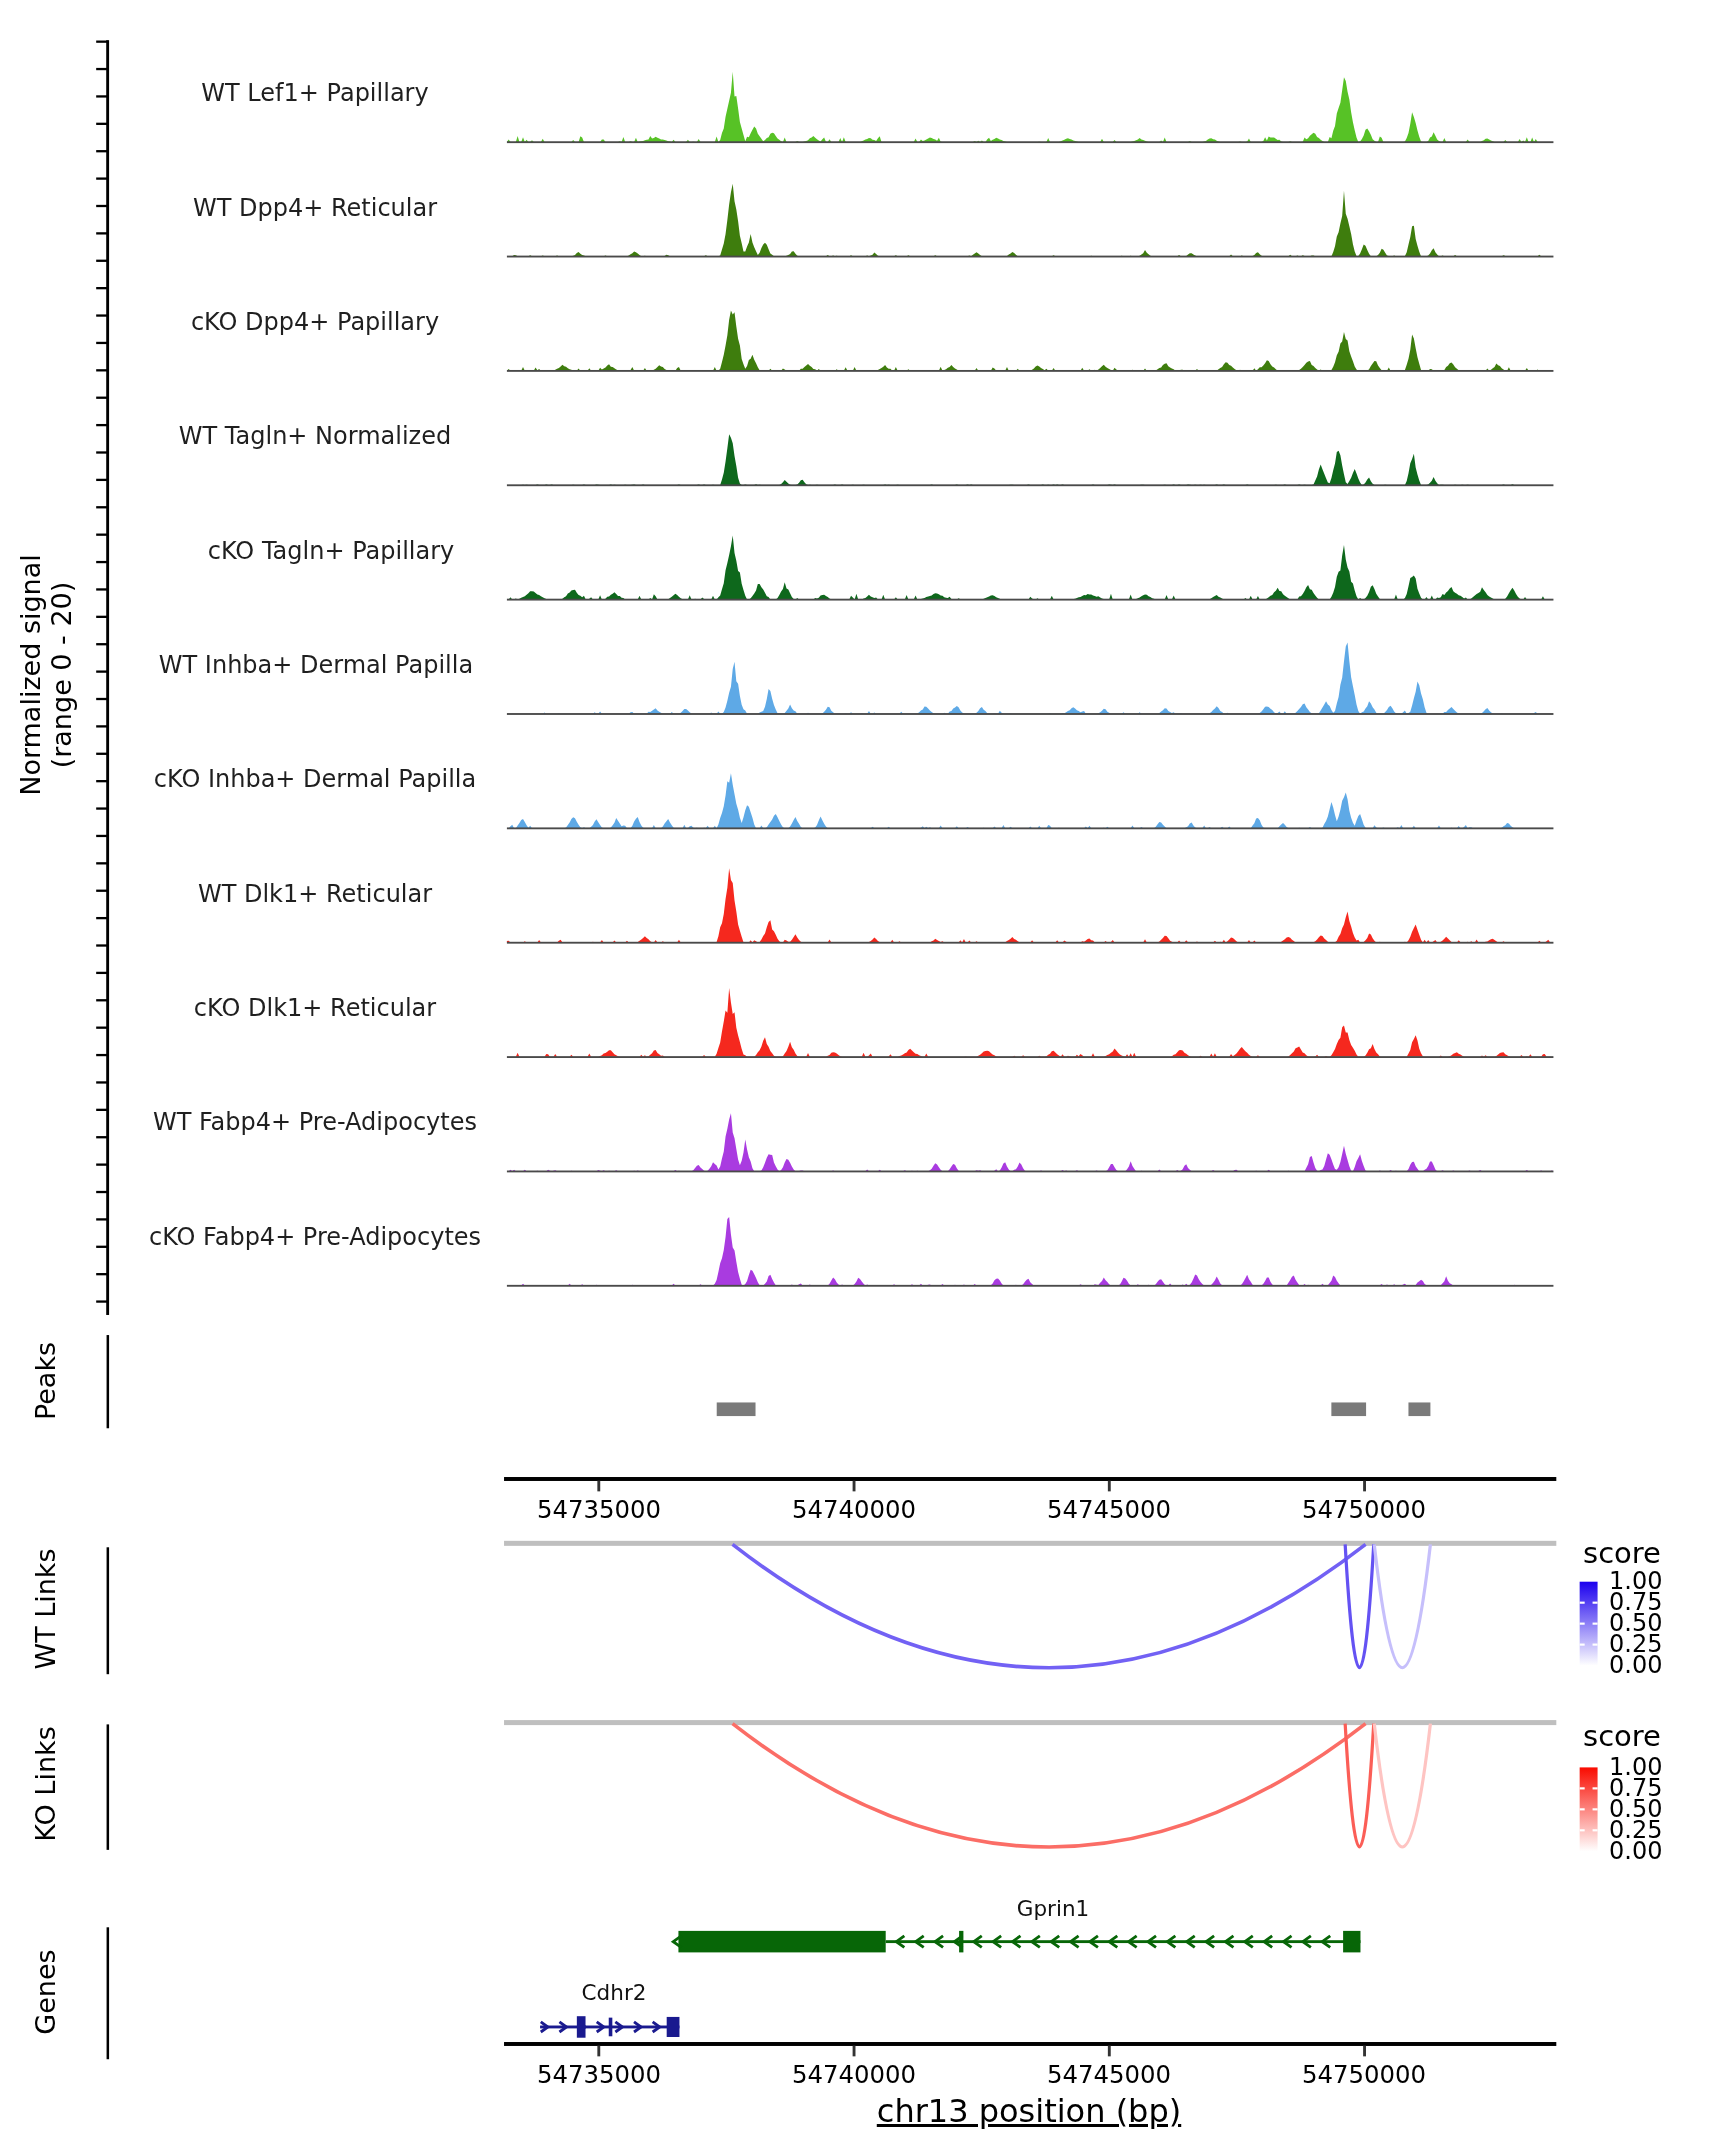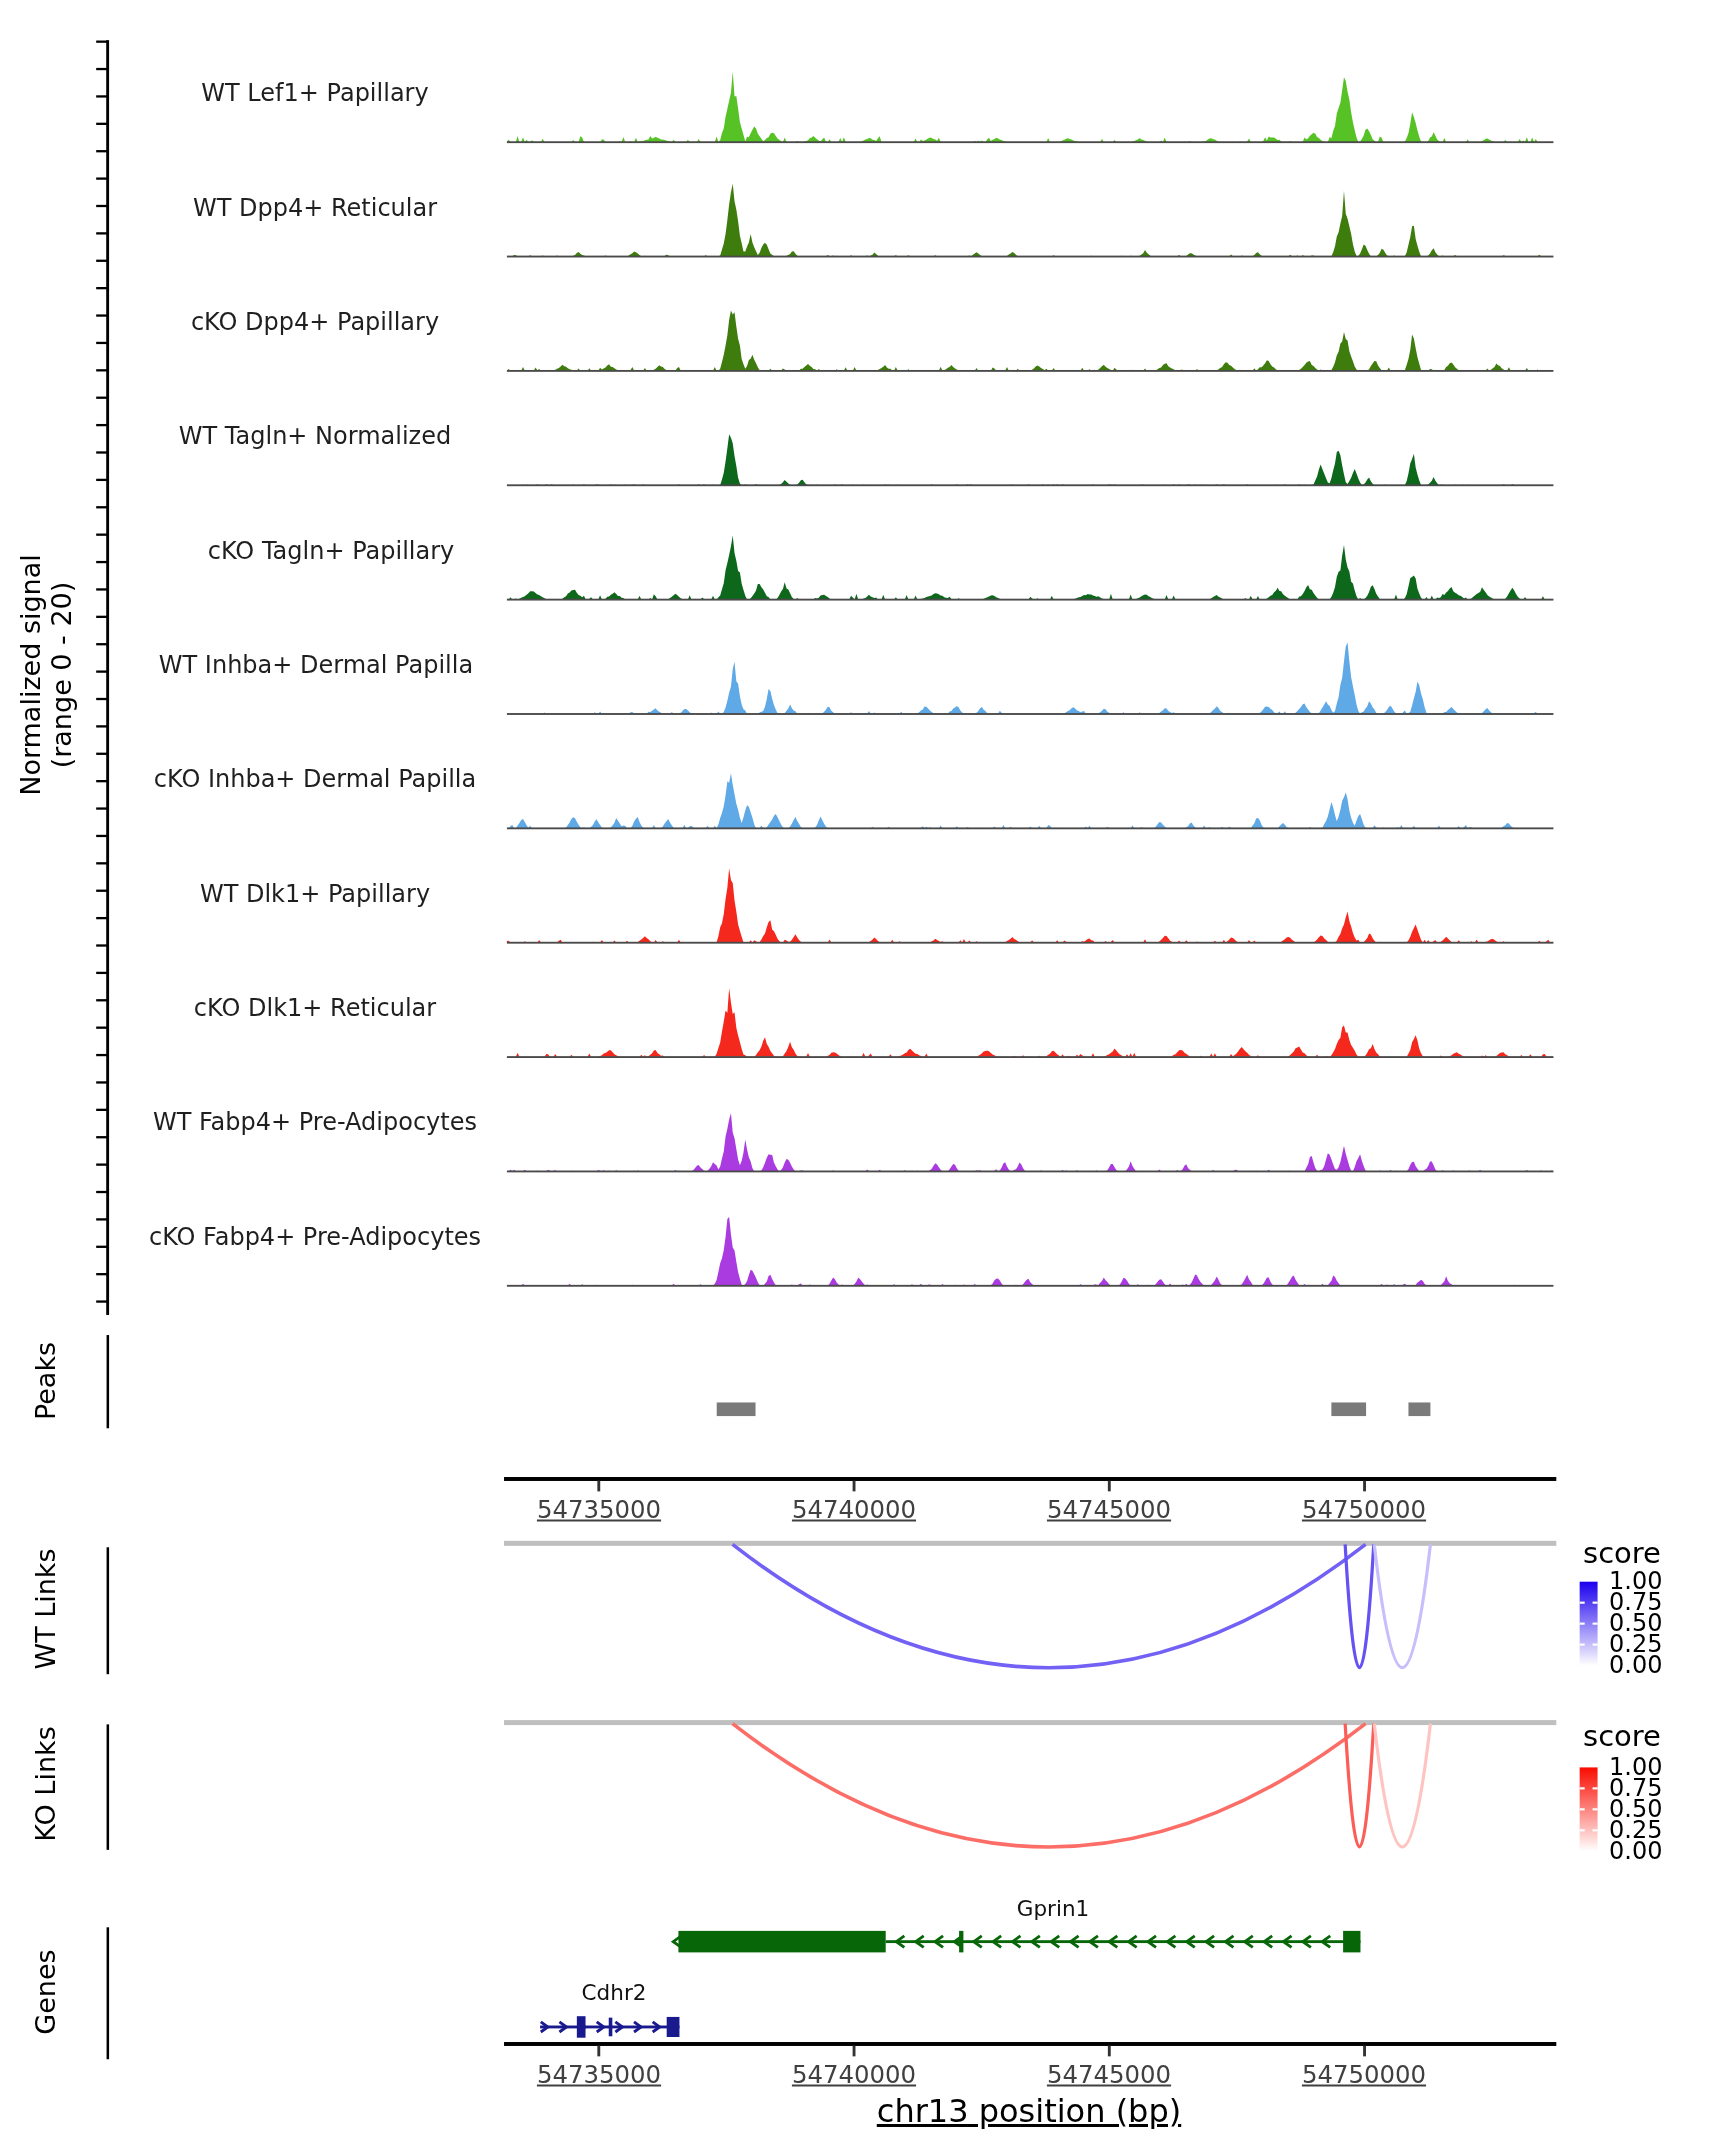--- a/index.html
+++ b/index.html
@@ -2,21 +2,21 @@
 <html style="font-size:11.5px"><head>
 <meta charset="utf-8">
 <style>
   html,body{margin:0;padding:0;background:#fff;}
   #fig{position:relative;width:1721px;height:2151px;background:#fff;
        font-family:"DejaVu Sans","Liberation Sans",sans-serif;overflow:hidden;}
   #gfx{position:absolute;left:0;top:0;}
   .lbl{position:absolute;transform:translate(-50%,-50%);white-space:nowrap;color:#1a1a1a;}
   .rot{transform:translate(-50%,-50%) rotate(-90deg);}
   .track-label{font-size:24px;color:#1f1f1f;text-align:right;}
-  .ruler-label{font-size:24.4px;color:#404040;text-decoration:underline;}
+  .ruler-label{font-size:24.4px;color:#000000;}
   .section-label{font-size:27px;color:#000;text-align:center;line-height:1.15;}
   .legend-title{font-size:29px;color:#000;}
   .legend-tick{font-size:24px;color:#000;}
   .gene-name{font-size:21.5px;color:#111;}
   .axis-title{font-size:32px;color:#000;text-decoration:underline;}
 </style>
 </head>
 <body>
 
 <div id="fig">
@@ -199,21 +199,21 @@
   <div class="lbl axis-title" style="left:1029px;top:2111px;">chr13 position (bp)</div>
 
   <div id="text-layer">
       <div class="lbl track-label" style="left: 315px; top: 93px;">WT Lef1+ Papillary</div>
       <div class="lbl track-label" style="left: 315px; top: 208px;">WT Dpp4+ Reticular</div>
       <div class="lbl track-label" style="left: 315px; top: 322px;">cKO Dpp4+ Papillary</div>
       <div class="lbl track-label" style="left: 315px; top: 436px;">WT Tagln+ Normalized</div>
       <div class="lbl track-label" style="left: 315px; top: 551px; margin-left: 16px;">cKO Tagln+ Papillary</div>
       <div class="lbl track-label" style="left: 316px; top: 665px;">WT Inhba+ Dermal Papilla</div>
       <div class="lbl track-label" style="left: 315px; top: 779px;">cKO Inhba+ Dermal Papilla</div>
-      <div class="lbl track-label" style="left: 315px; top: 894px;">WT Dlk1+ Papillary</div>
+      <div class="lbl track-label" style="left: 315px; top: 894px;">WT Dlk1+ Reticular</div>
       <div class="lbl track-label" style="left: 315px; top: 1008px;">cKO Dlk1+ Reticular</div>
       <div class="lbl track-label" style="left: 315px; top: 1122px;">WT Fabp4+ Pre-Adipocytes</div>
       <div class="lbl track-label" style="left: 315px; top: 1237px;">cKO Fabp4+ Pre-Adipocytes</div>
       <div class="lbl ruler-label" style="left: 599px; top: 1509px;">54735000</div>
       <div class="lbl ruler-label" style="left: 854px; top: 1509px;">54740000</div>
       <div class="lbl ruler-label" style="left: 1109px; top: 1509px;">54745000</div>
       <div class="lbl ruler-label" style="left: 1364px; top: 1509px;">54750000</div>
       <div class="lbl ruler-label" style="left: 599px; top: 2074px;">54735000</div>
       <div class="lbl ruler-label" style="left: 854px; top: 2074px;">54740000</div>
       <div class="lbl ruler-label" style="left: 1109px; top: 2074px;">54745000</div>

